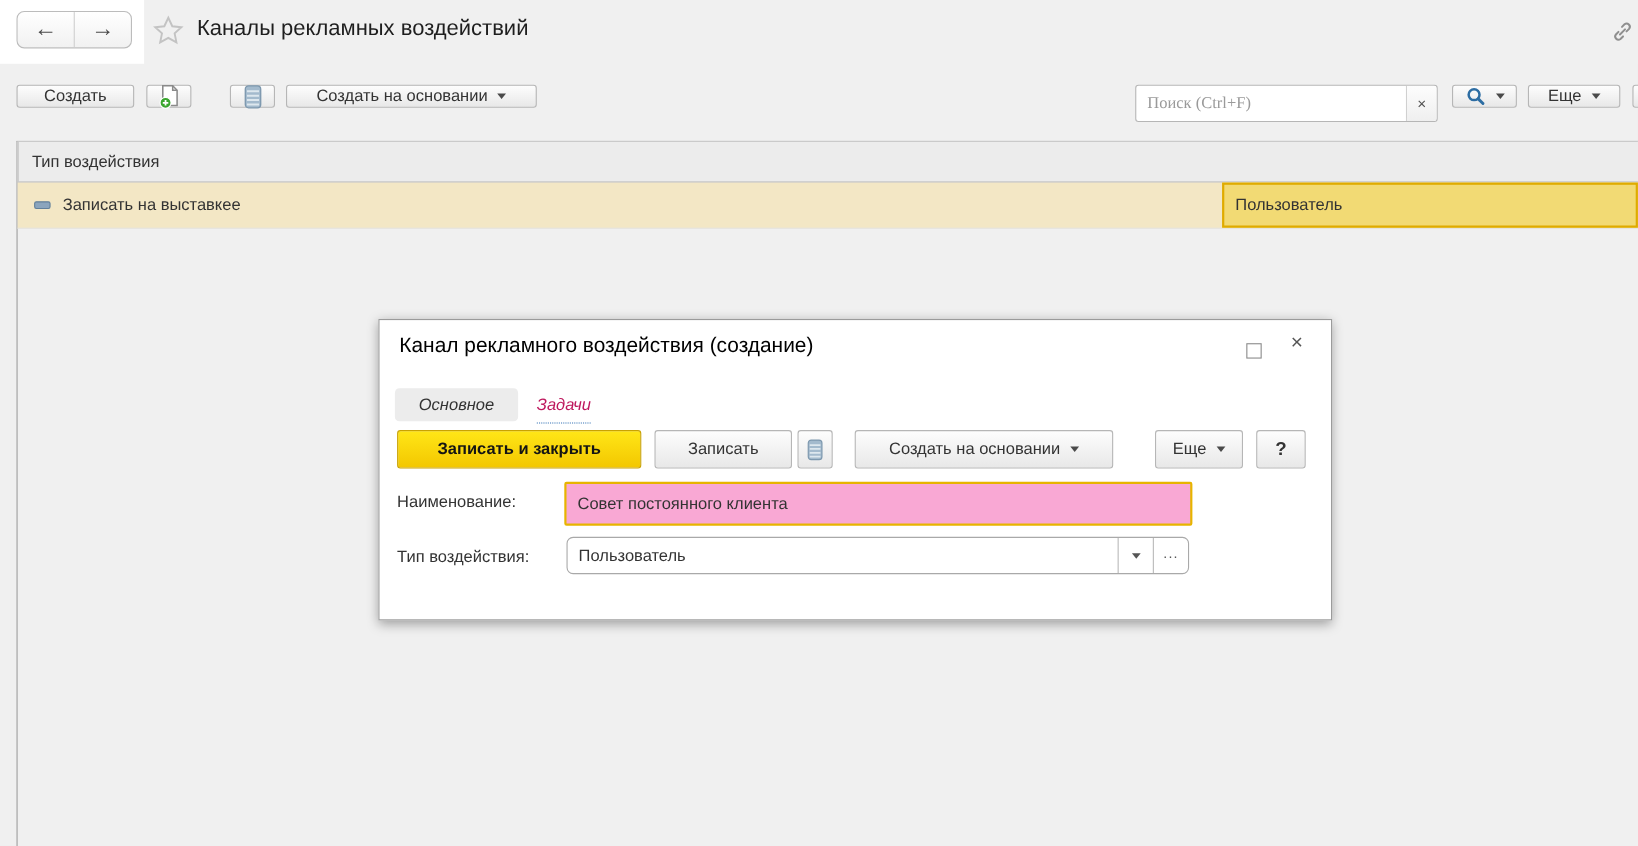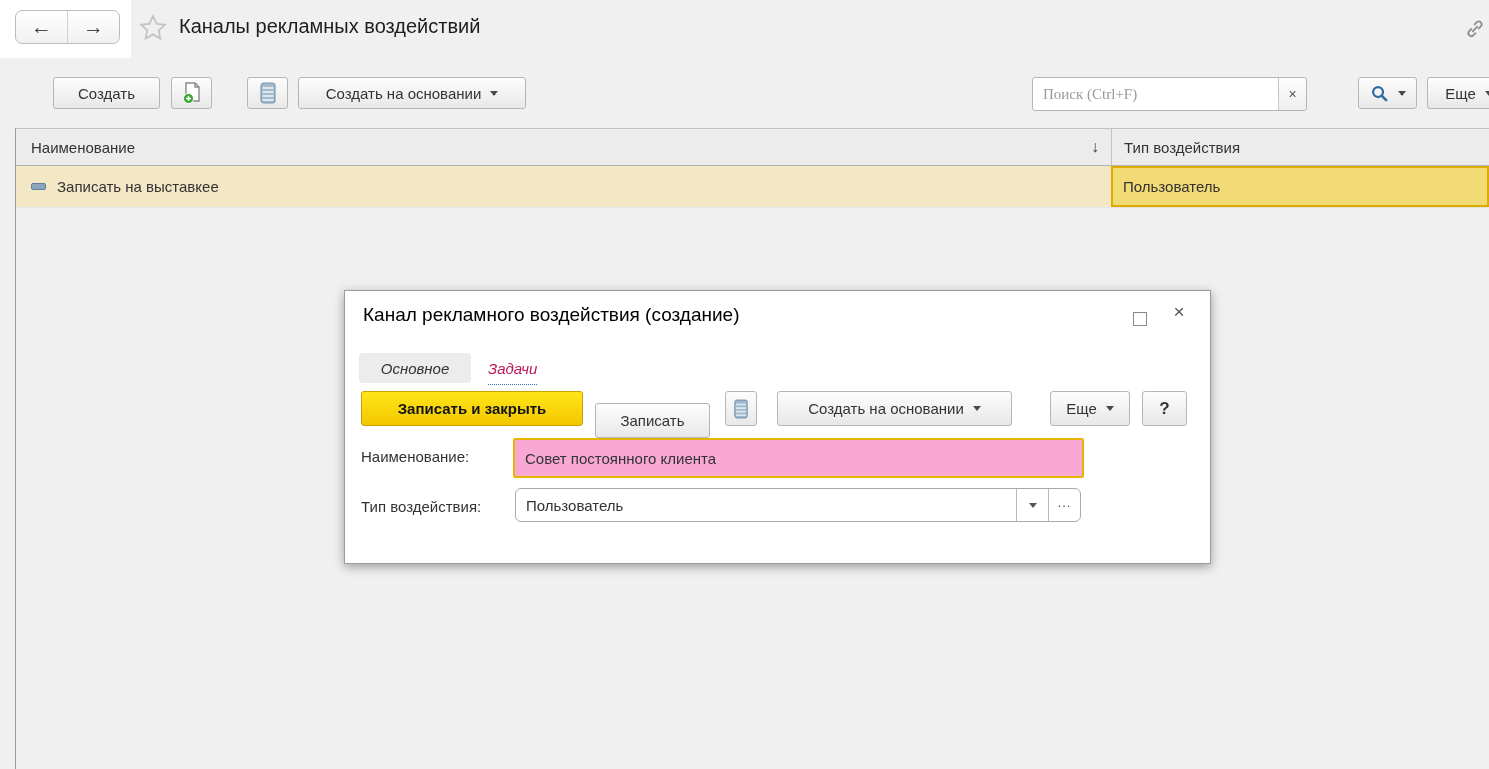--- a/index.html
+++ b/index.html
@@ -12,21 +12,21 @@
   .nav-group{position:absolute;left:15px;top:10px;display:flex;border:1px solid #bcbcbc;border-radius:7px;background:linear-gradient(#ffffff,#f1f1f1);overflow:hidden;}
   .nav-btn{width:51px;height:32px;display:flex;align-items:center;justify-content:center;font-size:21px;font-weight:bold;color:#4a4a4a;}
   .nav-btn + .nav-btn{border-left:1px solid #cfcfcf;}
   .star{position:absolute;left:138px;top:13px;}
   .page-title{position:absolute;left:179px;top:15px;font-size:20px;color:#1e1e1e;white-space:nowrap;}
   .link-icon{position:absolute;left:1464px;top:18px;}
 
   
   .btn{display:flex;align-items:center;justify-content:center;background:linear-gradient(#fdfdfd,#e8e8e8);border:1px solid #b6b6b6;border-radius:3px;color:#333;font-size:15px;box-sizing:border-box;white-space:nowrap;}
   .caret{width:0;height:0;border-left:4px solid transparent;border-right:4px solid transparent;border-top:5px solid #4a4a4a;display:inline-block;margin-left:9px;}
-  .toolbar .btn{position:absolute;height:32px;top:77px;margin-left:38px;}
+  .toolbar .btn{position:absolute;height:21px;top:77px;}
   .tb-create{left:15px;width:107px;}
   .tb-newgroup{left:133px;width:41px;}
   .tb-report{left:209px;width:41px;}
   .tb-basedon{left:260px;width:228px;}
   .search-wrap{position:absolute;left:1032px;top:77px;width:275px;height:34px;display:flex;border:1px solid #b6b6b6;border-radius:3px;background:#fff;box-sizing:border-box;}
   .search-input{flex:1;border:none;outline:none;background:transparent;font-family:Liberation Serif, serif;font-size:15px;color:#333;padding:0 10px;min-width:0;}
   .search-input::placeholder{color:#9a9a9a;}
   .search-clear{width:27px;border-left:1px solid #c6c6c6;display:flex;align-items:center;justify-content:center;font-size:14px;color:#555;background:linear-gradient(#fdfdfd,#efefef);border-radius:0 3px 3px 0;}
   .tb-search{left:1320px;width:59px;}
   .tb-more{left:1389px;width:84px;}
@@ -47,21 +47,21 @@
   
   .dialog{position:absolute;left:344px;top:290px;width:867px;height:274px;background:#ffffff;border:1px solid #9b9b9b;box-shadow:0 3px 10px rgba(0,0,0,0.35);box-sizing:border-box;}
   .dlg-title{position:absolute;left:18px;top:13px;font-size:19px;color:#000;white-space:nowrap;}
   .dlg-max{position:absolute;left:788px;top:21px;width:12px;height:12px;border:1px solid #8a8a8a;background:#fff;}
   .dlg-close{position:absolute;left:824px;top:10px;font-size:19px;color:#555;width:20px;text-align:center;}
   .tab{position:absolute;top:62px;height:30px;display:flex;align-items:center;font-size:15px;font-style:italic;}
   .tab-active{left:14px;width:112px;justify-content:center;background:#ececec;border-radius:4px;color:#333;}
   .tab-link{left:143px;color:#be185d;border-bottom:1px dotted #3673b5;padding-bottom:1px;}
   .dlg-btn{position:absolute;top:100px;height:35px;}
   .d-saveclose{left:16px;width:222px;background:linear-gradient(#ffe617,#f3c700);border-color:#c9a200;font-weight:bold;color:#141414;}
-  .d-save{left:250px;width:115px;margin-top:12px;}
+  .d-save{left:250px;width:125px;}
   .d-report{left:380px;width:32px;}
   .d-basedon{left:432px;width:235px;}
   .d-more{left:705px;width:80px;}
   .d-help{left:797px;width:45px;font-size:17px;font-weight:bold;}
   .fld-label{position:absolute;font-size:15px;color:#333;white-space:nowrap;}
   .lbl-name{left:16px;top:157px;}
   .lbl-type{left:16px;top:207px;}
   .inp-name{position:absolute;left:168px;top:147px;width:571px;height:40px;border:2px solid #e7b400;border-radius:2px;box-sizing:border-box;font-family:"Liberation Sans",sans-serif;font-size:15px;color:#333;padding:0 10px;outline:none;background:#f9a8d4;}
   .combo{position:absolute;left:170px;top:197px;width:566px;height:34px;border:1px solid #a9a9a9;border-radius:6px;box-sizing:border-box;display:flex;background:#fff;overflow:hidden;}
   .combo-input{flex:1;border:none;outline:none;font-family:"Liberation Sans",sans-serif;font-size:15px;color:#333;padding:0 10px;min-width:0;background:transparent;}
@@ -144,24 +144,20 @@
     </div>
     <div class="btn tb-more">
       <span>Еще</span>
       <span class="caret"></span>
     </div>
     <div class="btn tb-cut"></div>
   </div>
 
   <div class="table-area">
     <div class="thead">
-      <div class="th th-name">
-        <span>Наименование</span>
-        <span class="sort-arrow">↓</span>
-      </div>
       <div class="th th-type">
         <span>Тип воздействия</span>
       </div>
     </div>
     <div class="trow">
       <div class="td-name">
         <span class="dash-ico"></span>
         <span>Записать на выставкее</span>
       </div>
       <div class="td-type">

